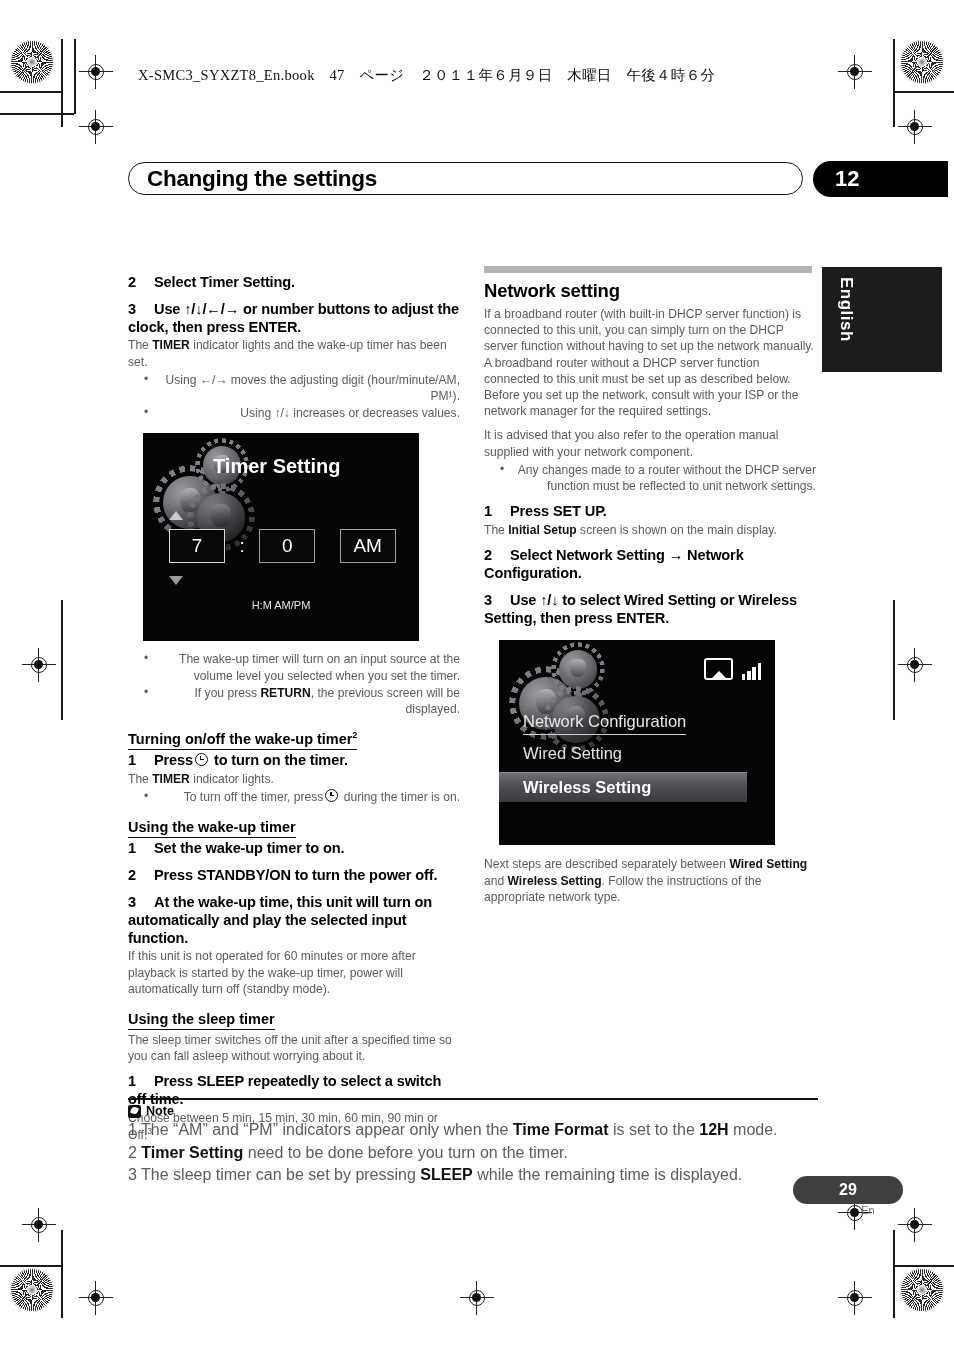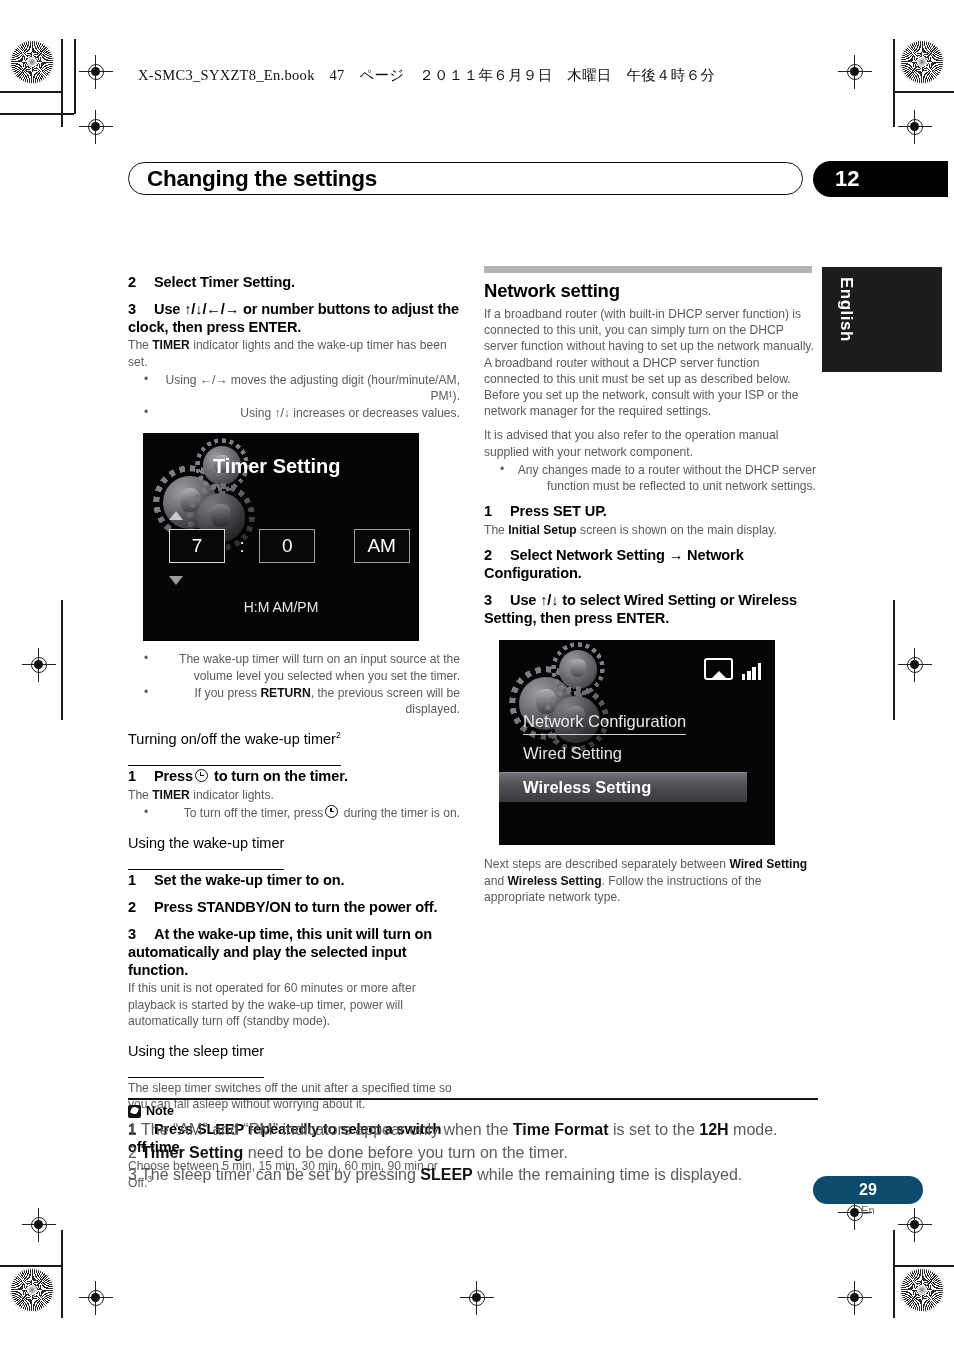--- a/index.html
+++ b/index.html
@@ -80,22 +80,22 @@
   .col.left  { left:128px; }
   .col.right { left:484px; }
 
   .rulebar { width:328px; height:7px; background:#b4b4b4; margin-bottom:7px; }
 
   h2.sect {
     font-size:18.5px; font-weight:bold; margin:0 0 4px 0; letter-spacing:-0.2px;
     color:#000;
   }
   h3.sub {
-    font-size:14.5px; font-weight:normal; margin:13px 0 2px 0;
-    border-bottom:1.6px solid #111; display:inline-block; padding-bottom:18px;
+    font-size:14.5px; font-weight:bold; margin:13px 0 2px 0;
+    border-bottom:1.6px solid #111; display:inline-block; padding-bottom:2px;
     color:#000;
   }
   .subwrap { margin:13px 0 2px 0; }
   .subwrap h3.sub { margin:0; }
 
   .step {
     font-size:14.6px; font-weight:bold; color:#000;
     margin:9px 0 1px 0; line-height:1.22; letter-spacing:-0.15px;
   }
   .step .n { display:inline-block; width:26px; }
@@ -171,21 +171,21 @@
   .tmr-box.sel { border-color:#d8dade; border-width:1.6px; }
   .tmr-colon { display:inline-block; color:#ffffff; font-size:19px; vertical-align:middle; margin:0 10px; }
   .arrowup, .arrowdn {
     position:absolute; left:26px; width:0; height:0;
     border-left:7px solid transparent; border-right:7px solid transparent;
   }
   .arrowup { top:78px; border-bottom:9px solid #c8cacd; }
   .arrowdn { top:143px; border-top:9px solid #9a9c9f; }
   .tmr-legend {
     position:absolute; left:0; right:0; top:166px; text-align:center;
-    color:#e8e8e8; font-size:14px;
+    color:#e8e8e8; font-size:11px;
   }
 
   
   .net-menu { position:absolute; left:0; right:0; top:72px; }
   .net-title {
     color:#e9e9e9; font-size:16.5px; margin-left:24px; padding-bottom:3px;
     display:inline-block; border-bottom:1.3px solid #d0d0d0;
   }
   .net-item {
     color:#e4e4e4; font-size:16.5px; margin-left:24px; margin-top:9px;
@@ -216,22 +216,22 @@
   .noteicon::after{
     content:""; position:absolute; left:3px; top:2.5px; width:7px; height:7px;
     background:#fff; border-radius:50% 10% 50% 10%; transform:rotate(20deg);
   }
   .notetitle { font-size:12.6px; font-weight:bold; color:#000; }
   .notebody { font-size:16px; color:#5b5b5b; line-height:1.42; }
   .notebody b { color:#111; }
 
   
   .pagebadge {
-    position:absolute; left:813px; top:1176px; width:110px; height:28px;
-    background:#0c4a6e; border-radius:14px;
+    position:absolute; left:793px; top:1176px; width:110px; height:28px;
+    background:#404040; border-radius:14px;
   }
   .pagenum {
     position:absolute; left:0; right:0; top:50%; transform:translateY(-50%);
     text-align:center; color:#fff; font-size:16px; font-weight:bold;
   }
   .pagelang {
     position:absolute; left:813px; top:1204px; width:110px;
     text-align:center; font-size:11px; color:#6d6d6d;
   }
 </style>
@@ -380,21 +380,21 @@
       <div class="gearfade"></div>
       <div class="shot-title" style="left:70px; top:22px; font-size:20px;">Timer Setting</div>
 
       <div class="arrowup"></div>
       <div class="arrowdn"></div>
 
       <div class="tmr-fields">
         <span class="tmr-box sel" style="width:54px;">7</span>
         <span class="tmr-colon">:</span>
         <span class="tmr-box" style="width:54px;">0</span>
-        <span class="tmr-box" style="width:54px; margin-left:34px;">AM</span>
+        <span class="tmr-box" style="width:54px; margin-left:20px;">AM</span>
       </div>
       <div class="tmr-legend">H:M AM/PM</div>
     </div>
 
     <ul class="bul" style="margin-top:10px;">
       <li>The wake-up timer will turn on an input source at the volume level you selected when you set the timer.</li>
       <li><span>If you press </span><b>RETURN</b><span>, the previous screen will be displayed.</span></li>
     </ul>
 
     <div class="subwrap">

